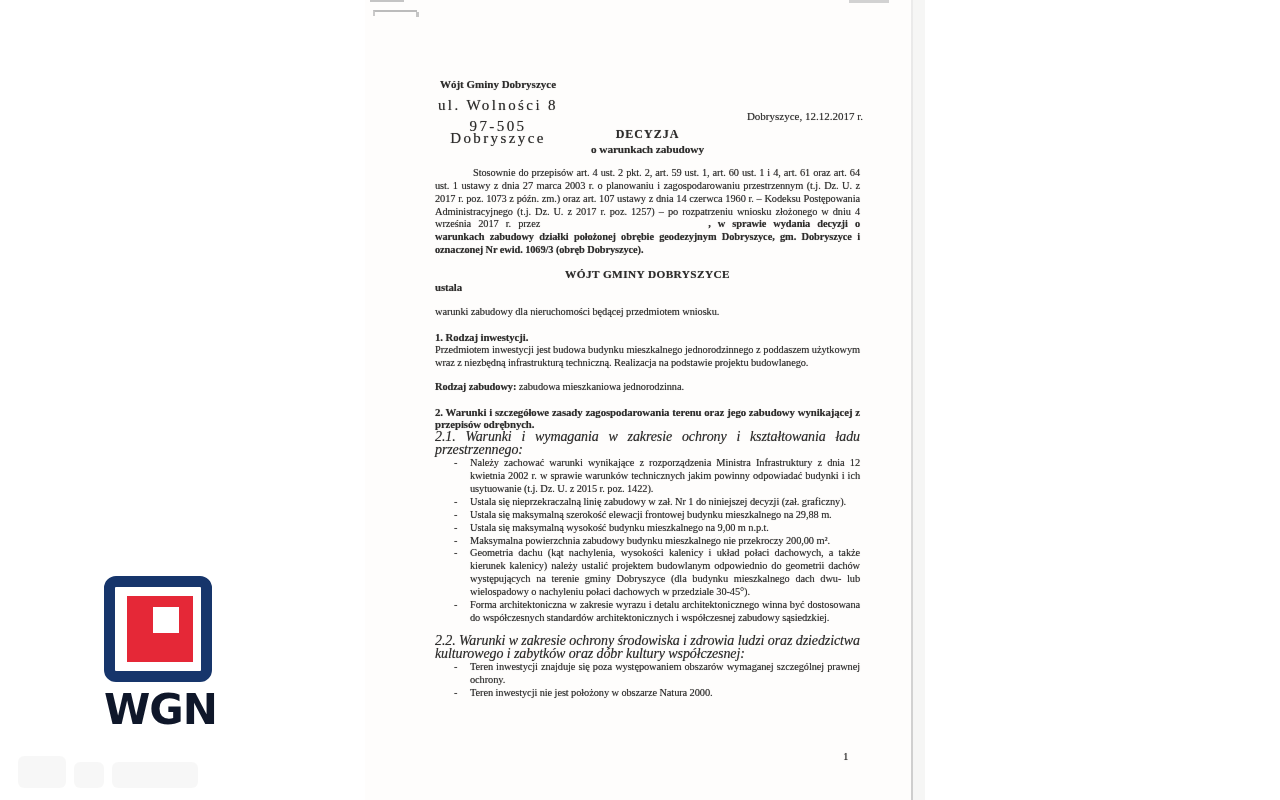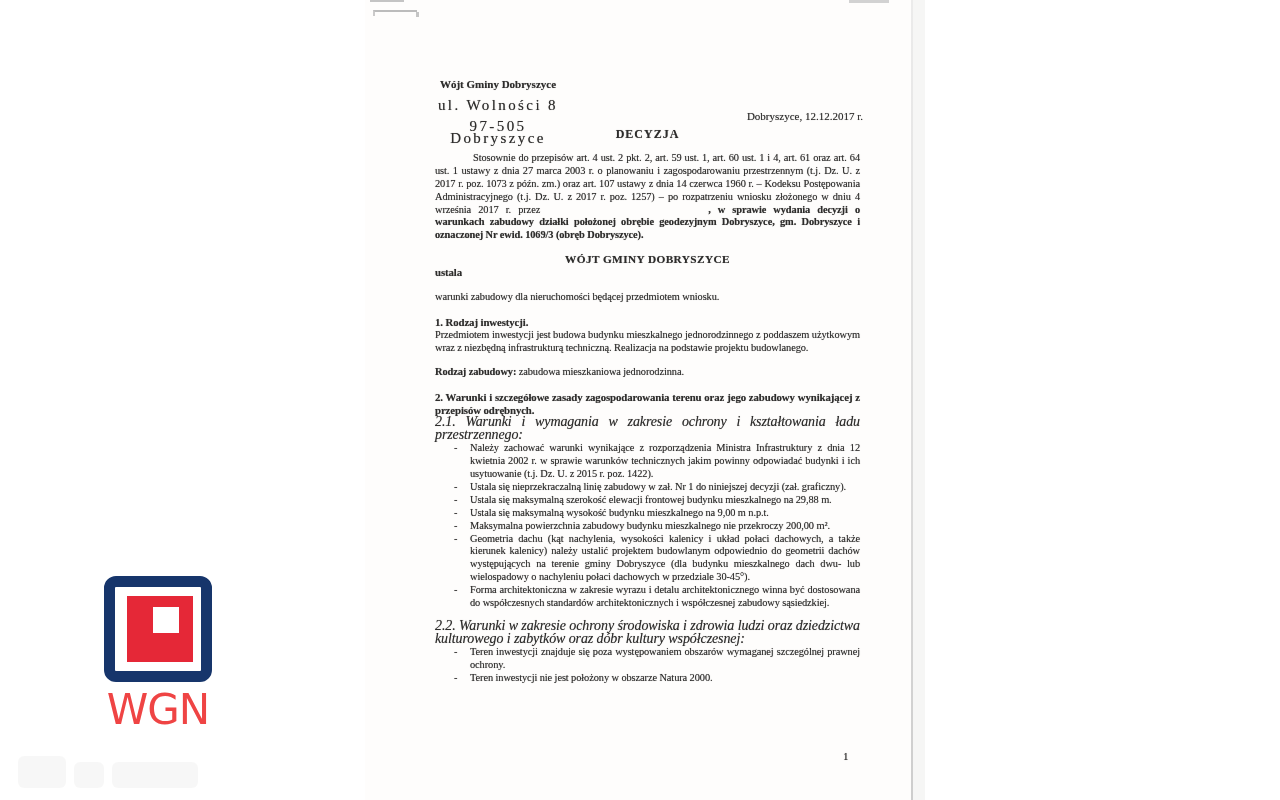--- a/index.html
+++ b/index.html
@@ -108,22 +108,22 @@
   .wgn-red {
     width: 66px; height: 66px; background: #e52837;
     position: relative; margin-left: 3px;
   }
   .wgn-white {
     position: absolute; left: 26px; top: 11px; width: 26px; height: 26px;
     background: #ffffff;
   }
   .wgn-word {
     margin-top: 8px; text-align: center;
-    font-family: "DejaVu Sans", sans-serif; font-weight: normal;
-    font-size: 42px; line-height: 40px; color: #ef4444; letter-spacing: -1px;
+    font-family: "DejaVu Sans", sans-serif; font-weight: bold;
+    font-size: 42px; line-height: 40px; color: #0f172a; letter-spacing: -1px;
   }
 
   
   .watermark { position: absolute; left: 18px; top: 756px; width: 200px; height: 34px; opacity: .5; }
   .watermark span {
     display: inline-block; background: #f1f1f0; border-radius: 6px; height: 26px;
     margin-right: 8px; vertical-align: bottom;
   }
   .wm1 { width: 48px; height: 32px !important; }
   .wm2 { width: 30px; }
@@ -143,20 +143,21 @@
   <div class="sender scan-text">
     <div class="s1">Wójt Gminy Dobryszyce</div>
     <div class="s2">ul. Wolności 8</div>
     <div class="s3">97-505 Dobryszyce</div>
   </div>
 
   <div class="dateline scan-text">Dobryszyce, 12.12.2017 r.</div>
 
   <div class="content scan-text">
     <h1 class="doc-title">DECYZJA</h1>
+    <h2 class="doc-subtitle">o warunkach zabudowy</h2>
 
     <p class="intro para-justify"><span class="indent"></span><span>Stosownie do przepisów art. 4 ust. 2 pkt. 2, art. 59 ust. 1, art. 60 ust. 1 i 4, art. 61 oraz art. 64 ust. 1 ustawy z dnia 27 marca 2003 r. o planowaniu i zagospodarowaniu przestrzennym (t.j. Dz. U. z 2017 r. poz. 1073 z późn. zm.) oraz art. 107 ustawy z dnia 14 czerwca 1960 r. – Kodeksu Postępowania Administracyjnego (t.j. Dz. U. z 2017 r. poz. 1257) – po rozpatrzeniu wniosku złożonego w dniu 4 września 2017 r. przez</span><span class="redact-gap"></span><strong>, w sprawie wydania decyzji o warunkach zabudowy działki położonej obrębie geodezyjnym Dobryszyce, gm. Dobryszyce i oznaczonej Nr ewid. 1069/3 (obręb Dobryszyce).</strong></p>
 
     <p class="authority">WÓJT GMINY DOBRYSZYCE</p>
     <p class="authority-sub">ustala</p>
 
     <p class="establishes">warunki zabudowy dla nieruchomości będącej przedmiotem wniosku.</p>
 
     <h3 class="sec-heading">1. Rodzaj inwestycji.</h3>
     <p class="para-justify">Przedmiotem inwestycji jest budowa budynku mieszkalnego jednorodzinnego z poddaszem użytkowym wraz z niezbędną infrastrukturą techniczną. Realizacja na podstawie projektu budowlanego.</p>

